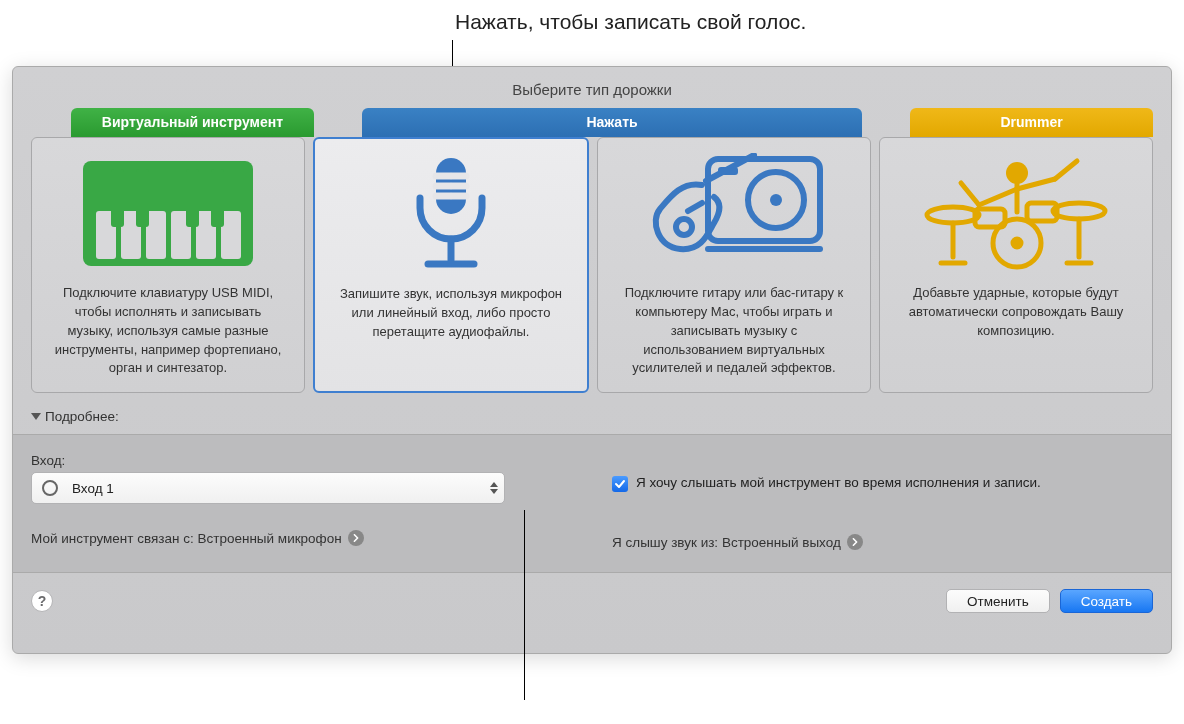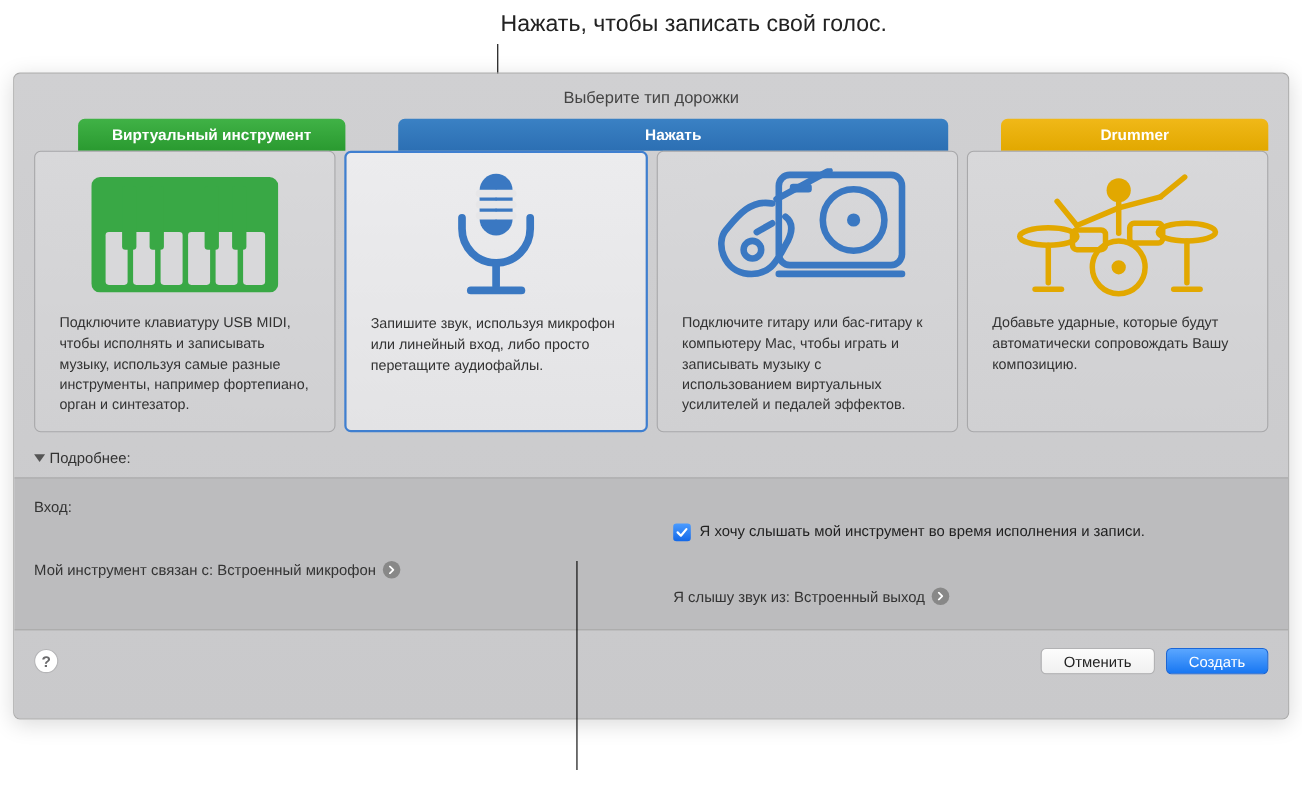--- a/index.html
+++ b/index.html
@@ -86,20 +86,21 @@
   }
   .card {
     flex: 1;
     background: linear-gradient(#d8d8da, #d0d0d2);
     border: 1px solid #a8a8aa;
     border-radius: 6px;
     padding: 10px 22px 14px;
     display: flex;
     flex-direction: column;
     min-height: 250px;
+    text-align: center;
   }
   .card.selected {
     border: 2.5px solid #3f7fd0;
     background: linear-gradient(#ececee, #e3e3e5);
   }
   .card .icon-zone {
     height: 130px;
     display: flex;
     align-items: center;
     justify-content: center;
@@ -128,21 +129,21 @@
     background: #bcbcbe;
     border-top: 1px solid #aaa;
     border-bottom: 1px solid #aaa;
     padding: 18px 18px 22px;
   }
   .details-row {
     display: flex;
     gap: 40px;
   }
   .details-col { flex: 1; display: flex; flex-direction: column; }
-  .label { font-size: 13.5px; color: #333; margin-bottom: 16px; }
+  .label { font-size: 13.5px; color: #333; margin-bottom: 4px; }
   .select {
     display: flex;
     align-items: center;
     height: 32px;
     background: linear-gradient(#fcfcfc,#f0f0f0);
     border: 1px solid #b2b2b4;
     border-radius: 5px;
     padding: 0 6px 0 10px;
     font-size: 13.5px;
     width: 474px;
@@ -316,20 +317,28 @@
 
   <div class="details-toggle">
     <span class="triangle-down"></span>
     <span>Подробнее:</span>
   </div>
 
   <div class="details-panel">
     <div class="details-row">
       <div class="details-col">
         <div class="label">Вход:</div>
+        <div class="select">
+          <span class="circle"></span>
+          <span>Вход 1</span>
+          <span class="arrows">
+            <span class="up"></span>
+              <span class="down"></span>
+          </span>
+        </div>
         <div class="io-row">
           <span><span>Мой инструмент связан с: </span><span>Встроенный микрофон</span></span>
           <span class="chev-circle">
             <svg viewBox="0 0 10 10">
                 <path d="M3 1 L7 5 L3 9" stroke="#fff" stroke-width="2" fill="none" stroke-linecap="round" stroke-linejoin="round"></path>
               </svg>
           </span>
         </div>
       </div>
       <div class="details-col">

